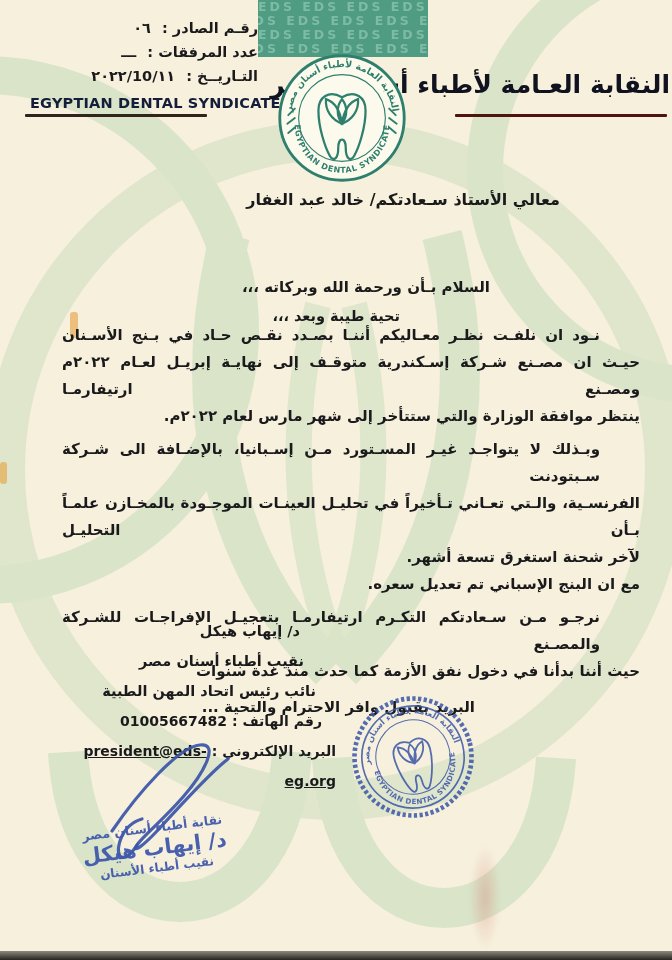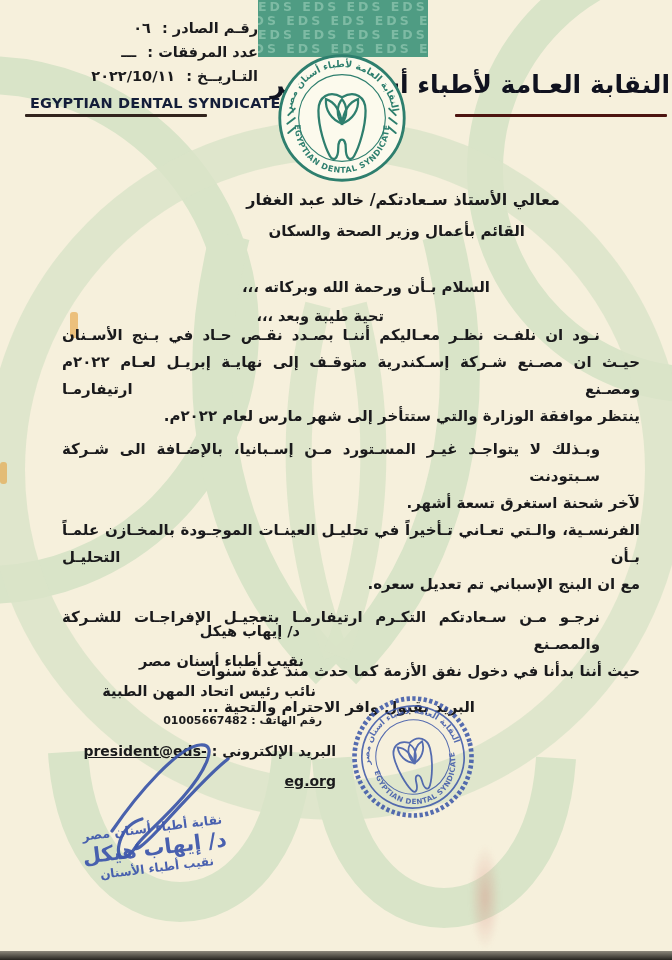--- a/index.html
+++ b/index.html
@@ -49,35 +49,35 @@
   .logo-bg{fill:#fcfaed;stroke:currentColor;stroke-width:3;}
   .logo-inner{fill:none;stroke:currentColor;stroke-width:1.2;}
   .arc-ar{font-size:10px;font-weight:bold;fill:currentColor;}
   .arc-en{font-size:8.5px;font-weight:bold;letter-spacing:.6px;fill:currentColor;}
   .tooth{stroke:currentColor;fill:none;stroke-width:2.4;stroke-linecap:round;}
   .laurel{stroke:currentColor;fill:none;stroke-width:2;stroke-linecap:round;}
   
   .recipient{position:absolute;right:112px;top:190px;z-index:2;text-align:right;font-weight:bold;font-size:16px;}
   .recipient .r2{margin-top:13px;padding-left:0;padding-right:35px;font-size:15px;}
   .salutation{position:absolute;right:182px;top:278px;z-index:2;font-weight:bold;font-size:15px;}
-  .greeting{position:absolute;right:288px;top:308px;z-index:2;font-weight:bold;font-size:14.5px;}
+  .greeting{position:absolute;right:272px;top:308px;z-index:2;font-weight:bold;font-size:14.5px;}
   .body{position:absolute;right:32px;left:62px;top:322px;z-index:2;font-weight:bold;font-size:15px;line-height:27px;}
   .line{text-align:right;}
   .line.full{text-align:justify;text-align-last:justify;text-justify:inter-word;}
   .line.indent{padding-right:40px;}
   .line.mt{margin-top:6px;}
   .closing{margin-top:9px;text-align:right;padding-left:0;padding-right:0;font-weight:bold;font-size:15px;}
   .closing-inner{display:inline-block;margin-right:165px;}
   
   .sig-block{position:absolute;right:332px;left:40px;top:616px;z-index:2;text-align:right;direction:rtl;
     font-weight:bold;font-size:14.5px;line-height:30px;}
   .sig-l1{padding-right:40px}
   .sig-l2{padding-right:36px}
   .sig-l3{padding-right:24px}
-  .sig-l4{padding-right:18px;font-size:11px}
+  .sig-l4{padding-right:18px;font-size:14px}
   .sig-l5{padding-right:4px;font-size:14px}
   .ltr{direction:ltr;unicode-bidi:embed}
   .email{text-decoration:underline;}
   
   .signature{position:absolute;left:90px;top:733px;width:160px;height:130px;z-index:4;}
   .sig-path{stroke:var(--ink_blue);fill:none;stroke-width:3.2;stroke-linecap:round;opacity:.92;}
   .ink-note{position:absolute;left:42px;top:820px;width:225px;z-index:4;text-align:center;
     color:#4059ad;transform:rotate(-7deg);opacity:.95;}
   .note-1{font-size:12.5px;font-weight:bold;}
   .note-2{font-size:21px;font-weight:bold;letter-spacing:1px;margin-top:1px;}
@@ -162,33 +162,32 @@
     <g class="laurel">
       <path d="M20,60 l-7,7 M20,70 l-8,6 M20,80 l-7,6"></path>
     </g>
     <g class="laurel">
       <path d="M120,60 l7,7 M120,70 l8,6 M120,80 l7,6"></path>
     </g>
   </svg>
 
   <div class="recipient">
     <div class="r1">معالي الأستاذ سـعادتكم/ خالد عبد الغفار</div>
-    <div class="r2">القائم بأعمال وزير الصحة والسكان</div>
   </div>
 
   <div class="salutation">السلام بـأن ورحمة الله وبركاته ،،،</div>
   <div class="greeting">تحية طيبة وبعد ،،،</div>
 
   <div class="body">
     <div class="line full indent">نـود ان نلفـت نظـر معـاليكم أننـا بصـدد نقـص حـاد في بـنج الأسـنان</div>
     <div class="line full">حيـث ان مصـنع شـركة إسـكندرية متوقـف إلى نهايـة إبريـل لعـام ٢٠٢٢م ومصـنع ارتيفارمـا</div>
     <div class="line">ينتظر موافقة الوزارة والتي ستتأخر إلى شهر مارس لعام ٢٠٢٢م.</div>
     <div class="line full indent mt">وبـذلك لا يتواجـد غيـر المسـتورد مـن إسـبانيا، بالإضـافة الى شـركة سـبتودنت</div>
+    <div class="line full">الفرنسـية، والـتي تعـاني تـأخيراً في تحليـل العينـات الموجـودة بالمخـازن علمـاً بـأن التحليـل</div>
     <div class="line">لآخر شحنة استغرق تسعة أشهر.</div>
-    <div class="line full">الفرنسـية، والـتي تعـاني تـأخيراً في تحليـل العينـات الموجـودة بالمخـازن علمـاً بـأن التحليـل</div>
     <div class="line">مع ان البنج الإسباني تم تعديل سعره.</div>
     <div class="line full indent mt">نرجـو مـن سـعادتكم التكـرم ارتيفارمـا بتعجيـل الإفراجـات للشـركة والمصـنع</div>
     <div class="line">حيث أننا بدأنا في دخول نفق الأزمة كما حدث منذ عدة سنوات</div>
     <div class="closing">
       <span class="closing-inner">البريد بقبول وافر الاحترام والتحية ...</span>
     </div>
   </div>
 
   <div class="sig-block">
     <div class="sig-l1">د/ إيهاب هيكل</div>

